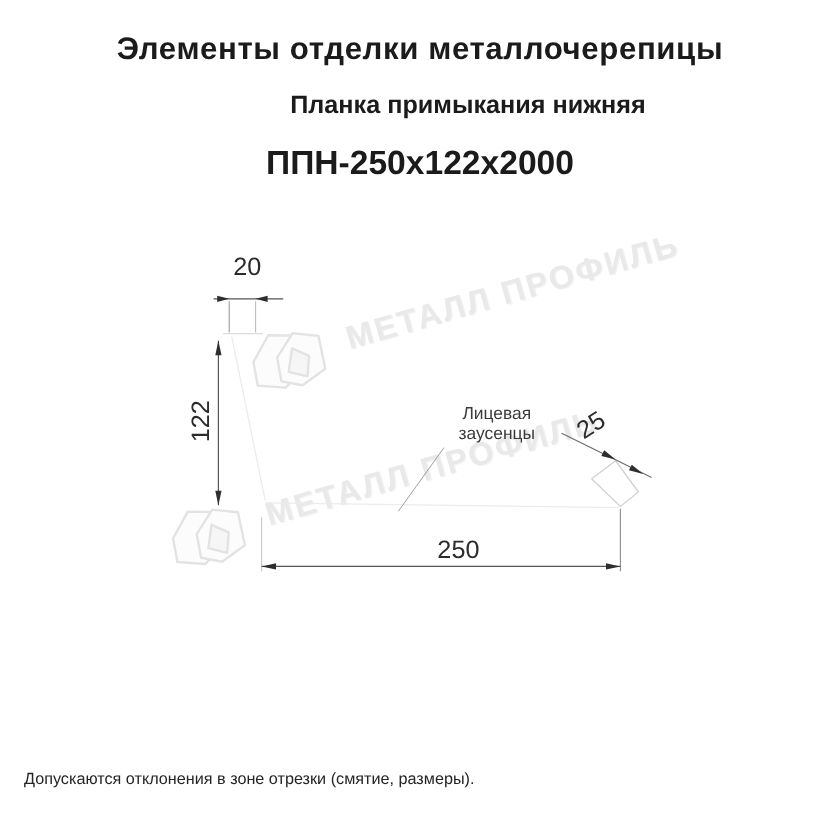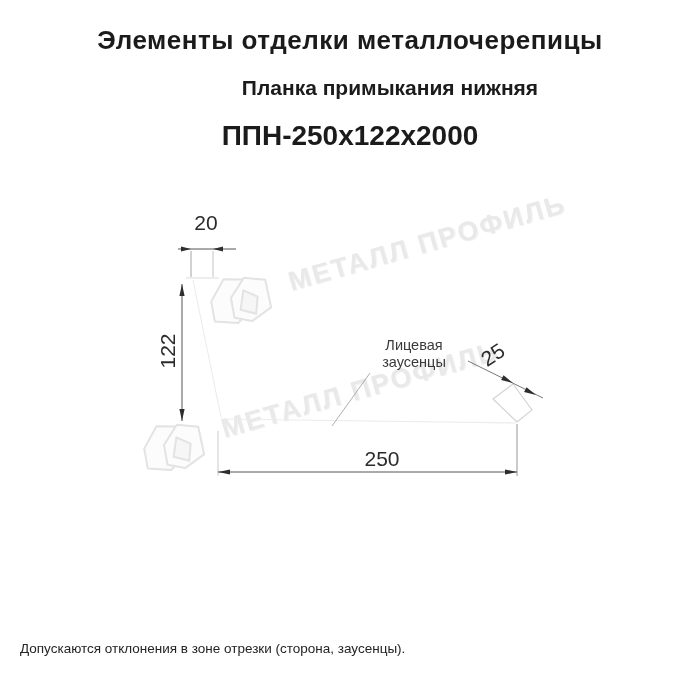--- a/index.html
+++ b/index.html
@@ -111,16 +111,16 @@
   <div class="dim-label rot90" style="left:168px;top:351px;">122</div>
   <div class="dim-label" style="left:353px;top:459px;margin-left:29px;">250</div>
   <div class="dim-label rot33" style="left:493px;top:355px;">25</div>
 
   <div class="face-label" style="left:414px;top:354px;text-align:center;">
     <span>Лицевая</span>
     <span>заусенцы</span>
   </div>
 
   <div class="notes">
-    <div>Допускаются отклонения в зоне отрезки (сторона, заусенцы).</div>
+    <div>Допускаются отклонения в зоне отрезки (смятие, размеры).</div>
   </div>
 
 </div>
 
 </body></html>

